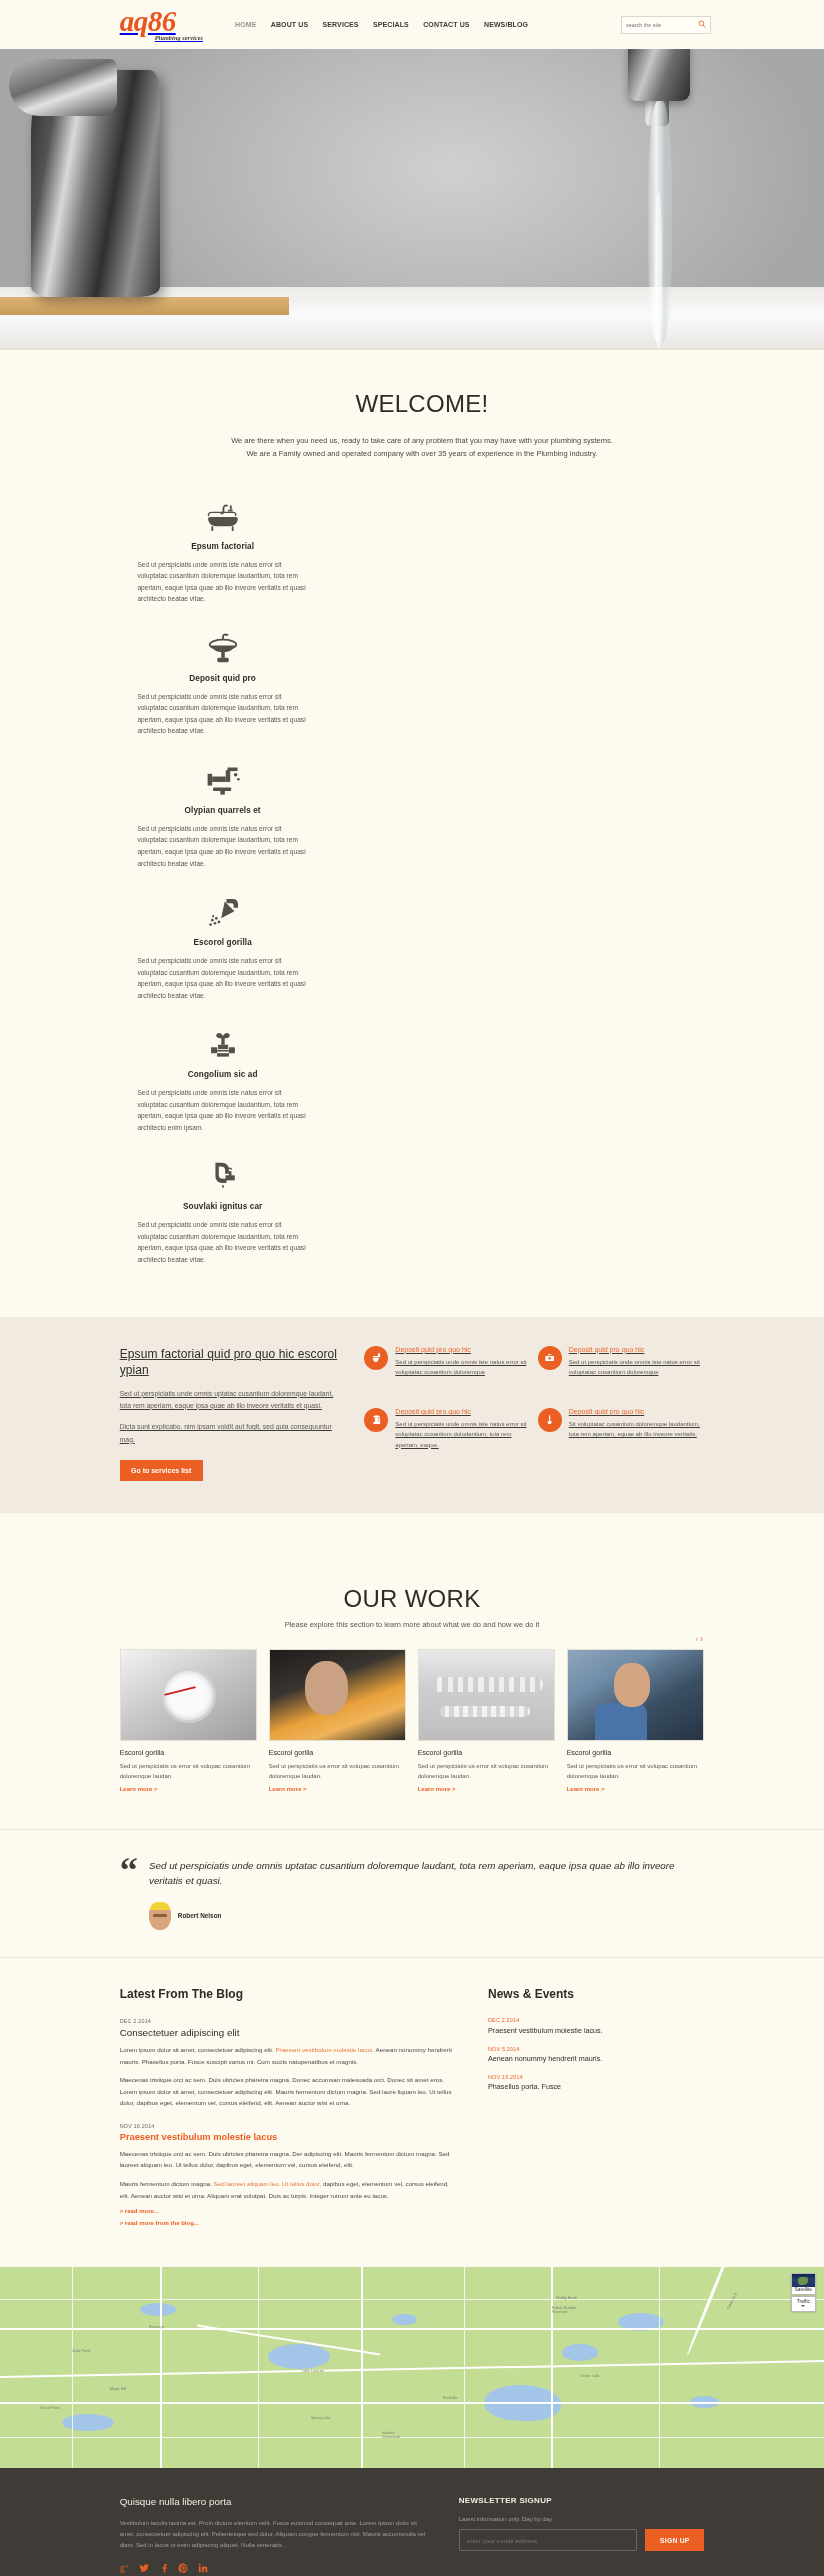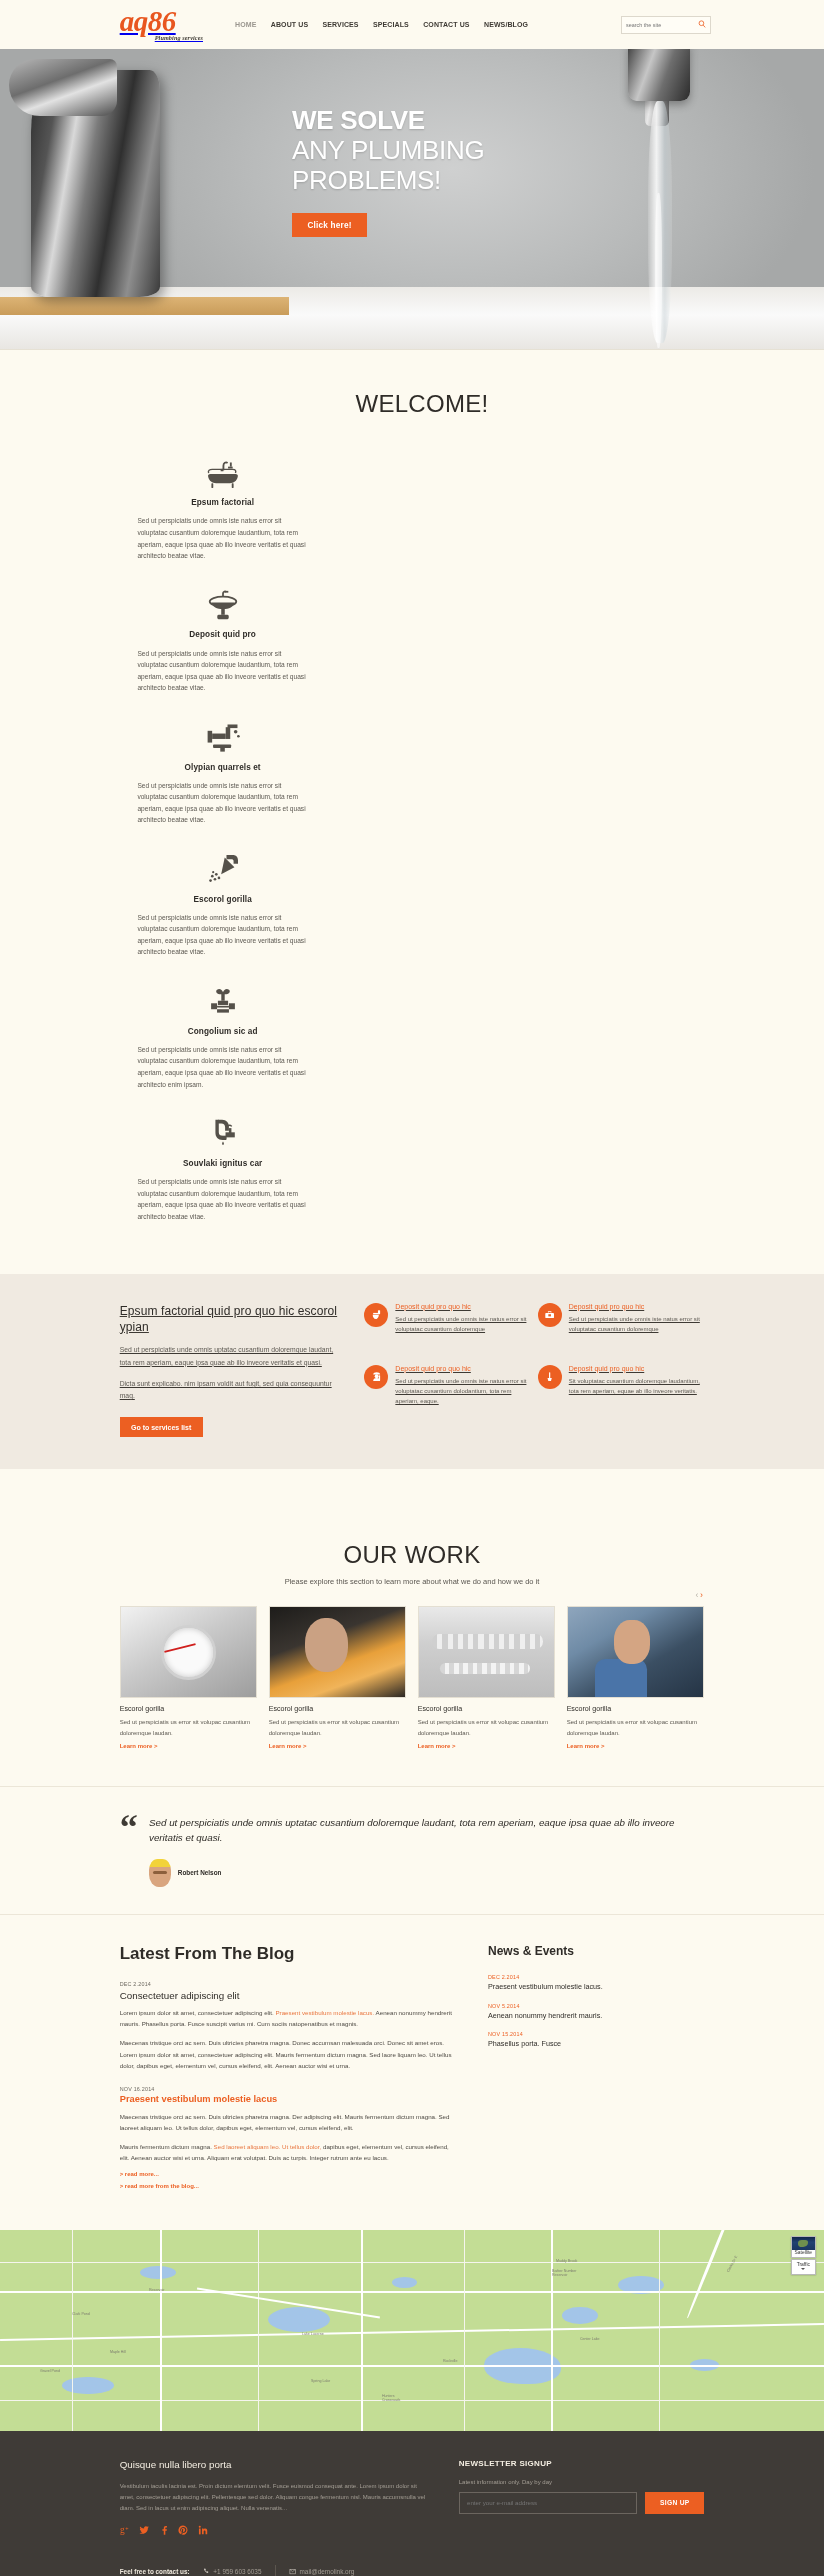--- a/index.html
+++ b/index.html
@@ -227,21 +227,21 @@
   .avatar:after {
     content:""; position:absolute; left:3.6px; top:12px; width:14.4px; height:3.1px;
     background:#8c5f3c; border-radius:1.5px;
   }
   .testi-author strong { font-size: 6.4px; color:#2f2c28; }
 
   
   .blog { padding: 29px 0 26px; }
   .blog .wrap { display:flex; padding: 0 6.7px; }
   .blog-main { width: 63%; padding-right: 29px; }
-  .blog-main > h2 { font-size: 17px; font-weight:bold; color:#2f2c28; margin-bottom: 17.5px; }
+  .blog-main > h2 { font-size: 12px; font-weight:bold; color:#2f2c28; margin-bottom: 17.5px; }
   .post-date { font-size: 5.4px; color:#6d6961; letter-spacing:0.2px; margin-bottom: 2.6px; }
   .post h3 { font-size: 9.8px; font-weight: 400; color:#2f2c28; margin-bottom: 6.2px; }
   .post h3.orange { color:#ec5f22; font-weight:bold; font-size: 9.3px; }
   .post p { font-size: 6.2px; line-height: 1.85; color:#4d4943; margin-bottom: 7.2px; }
   .post p a, .post .lnk { color:#e9763f; text-decoration:none; }
   .post { margin-bottom: 14.4px; }
   .readmore { display:block; font-size: 6px; font-weight:bold; color:#ec5f22; text-decoration:none; margin-top: 6.2px; }
   .blog-side { width: 37%; }
   .blog-side > h2 { font-size: 12px; font-weight:bold; color:#2f2c28; margin-bottom: 16.5px; }
   .news-item { margin-bottom: 11.3px; }
@@ -345,35 +345,26 @@
 
 <section class="hero">
   <div class="hero-bath"></div>
   <div class="hero-wood"></div>
   <div class="hero-faucet"></div>
   <div class="hero-faucet2"></div>
   <div class="hero-tapneck"></div>
   <div class="hero-tap"></div>
   <div class="hero-water"></div>
   <div class="hero-water2"></div>
-  <div class="wrap">
-    <div class="hero-copy">
-      <h1>
-        <span class="strong">WE SOLVE</span><br>
-        <span>ANY PLUMBING</span><br>
-        <span>PROBLEMS!</span>
-      </h1>
-      <a href="#" class="btn-orange hero-btn">Click here!</a>
-    </div>
-  </div>
 </section>
 
 <section class="welcome">
   <div class="wrap">
     <h2 class="sec-title">WELCOME!</h2>
+    <p class="welcome-text">We are there when you need us, ready to take care of any problem that you may have with your plumbing systems. We are a Family owned and operated company with over 35 years of experience in the Plumbing industry.</p>
 
     <div class="svc-grid">
 
       <div class="svc">
         <div class="svc-icon">
           <svg viewBox="0 0 80 62" width="37" height="29">
             <path d="M14 30h54c4 0 6 2 5 6-2 9-9 14-17 14H26c-8 0-15-5-17-14-1-4 1-6 5-6z"></path>
             <path d="M10 28c-2-6 2-8 8-8h44c6 0 8 3 6 8" fill="none" stroke="#55514a" stroke-width="3"></path>
             <rect x="16" y="50" width="4" height="10" rx="1"></rect>
               <rect x="60" y="50" width="4" height="10" rx="1"></rect>

